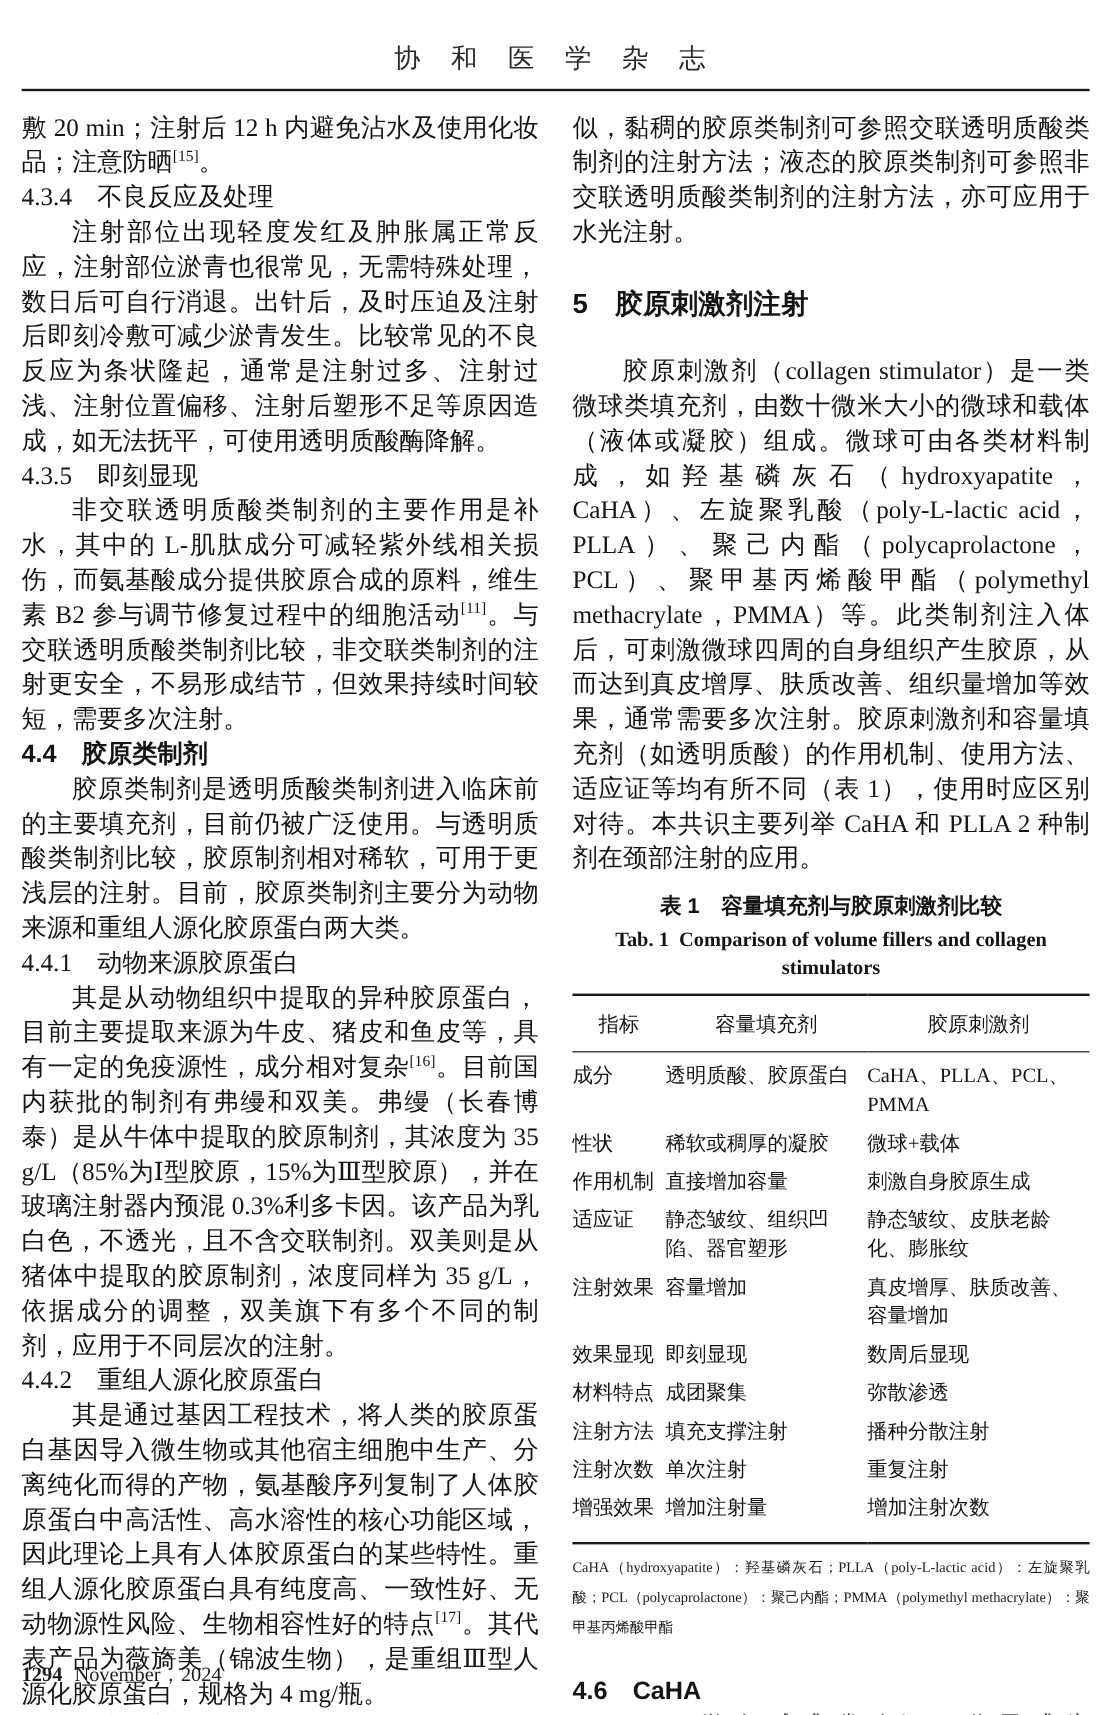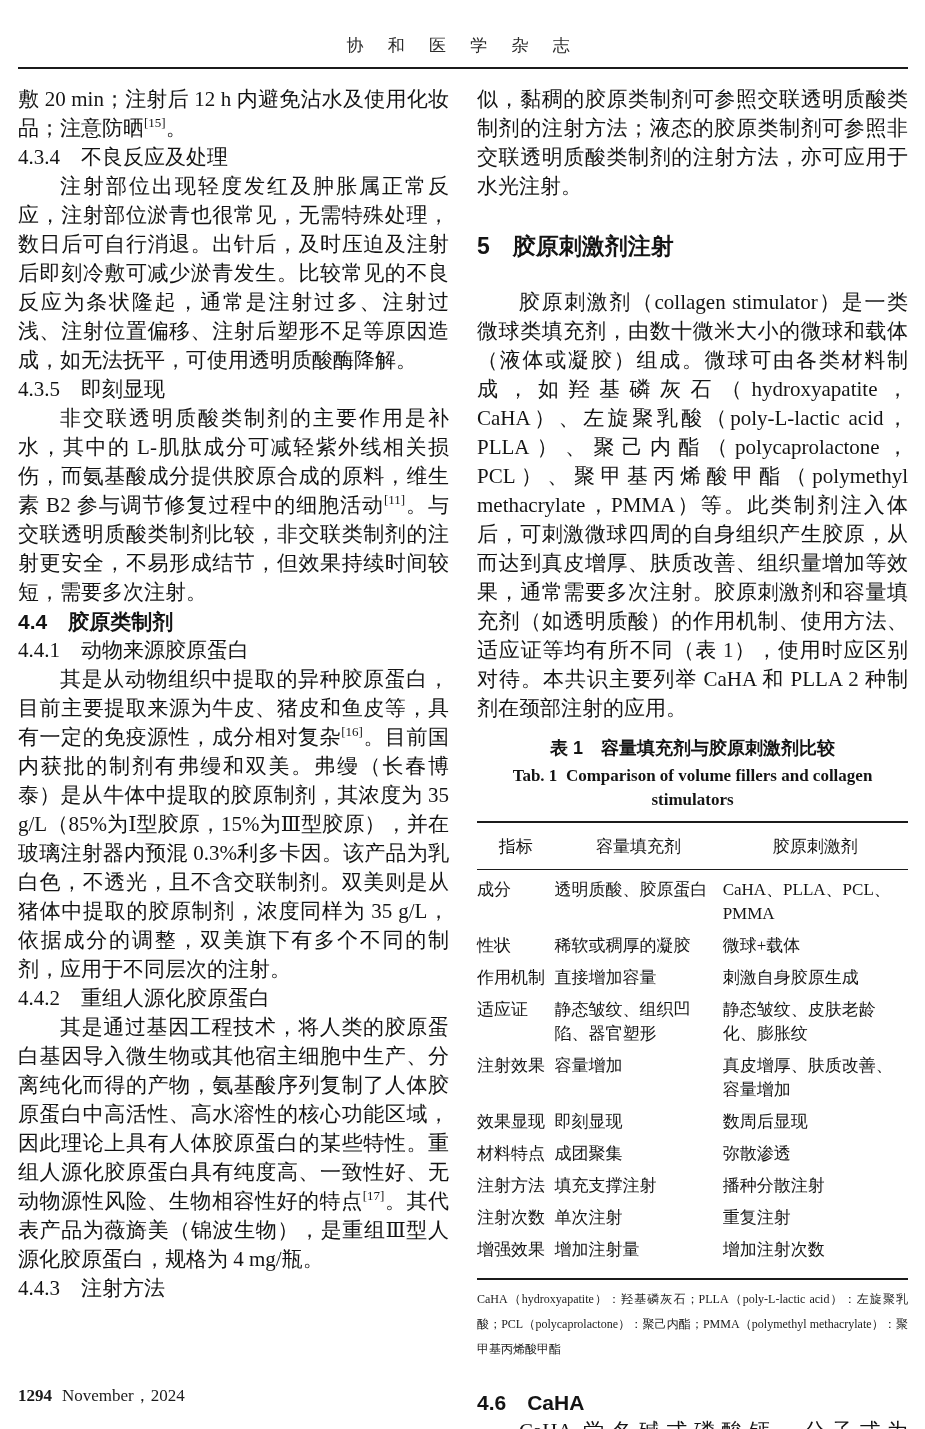--- a/index.html
+++ b/index.html
@@ -7,21 +7,21 @@
   body {
     background:#ffffff;
     color:#141414;
     font-family:"Liberation Serif","DejaVu Serif",serif;
     position:relative;
     overflow:hidden;
   }
   .page { padding:0 17px 0 18px; }
 
   .jheader { padding-top:34px; text-align:center; }
-  .jtitle { font-size:17px; letter-spacing:10px; color:#2a2a2a; }
+  .jtitle { font-size:22px; letter-spacing:10px; color:#2a2a2a; }
   .hrule { border-bottom:2px solid #1b1b1b; margin-top:10px; }
 
   .cols { display:flex; gap:28px; margin-top:16px; }
   .col { width:431px; font-size:21px; line-height:29px; text-align:justify; }
 
   .blk { margin:0; }
   .blk.body { text-indent:2em; }
   .blk.bodycont { text-indent:0; }
   .blk.h3 { text-indent:0; }
   .blk.h2 {
@@ -81,20 +81,21 @@
 
   <div class="cols">
 
     <div class="col">
         <div class="blk bodycont">敷 20 min；注射后 12 h 内避免沾水及使用化妆品；注意防晒<sup>[15]</sup>。</div>
         <div class="blk h3">4.3.4　不良反应及处理</div>
         <div class="blk body">注射部位出现轻度发红及肿胀属正常反应，注射部位淤青也很常见，无需特殊处理，数日后可自行消退。出针后，及时压迫及注射后即刻冷敷可减少淤青发生。比较常见的不良反应为条状隆起，通常是注射过多、注射过浅、注射位置偏移、注射后塑形不足等原因造成，如无法抚平，可使用透明质酸酶降解。</div>
         <div class="blk h3">4.3.5　即刻显现</div>
         <div class="blk body">非交联透明质酸类制剂的主要作用是补水，其中的 L-肌肽成分可减轻紫外线相关损伤，而氨基酸成分提供胶原合成的原料，维生素 B2 参与调节修复过程中的细胞活动<sup>[11]</sup>。与交联透明质酸类制剂比较，非交联类制剂的注射更安全，不易形成结节，但效果持续时间较短，需要多次注射。</div>
         <div class="blk h2">4.4　胶原类制剂</div>
+        <div class="blk body">胶原类制剂是透明质酸类制剂进入临床前的主要填充剂，目前仍被广泛使用。与透明质酸类制剂比较，胶原制剂相对稀软，可用于更浅层的注射。目前，胶原类制剂主要分为动物来源和重组人源化胶原蛋白两大类。</div>
         <div class="blk h3">4.4.1　动物来源胶原蛋白</div>
         <div class="blk body">其是从动物组织中提取的异种胶原蛋白，目前主要提取来源为牛皮、猪皮和鱼皮等，具有一定的免疫源性，成分相对复杂<sup>[16]</sup>。目前国内获批的制剂有弗缦和双美。弗缦（长春博泰）是从牛体中提取的胶原制剂，其浓度为 35 g/L（85%为Ⅰ型胶原，15%为Ⅲ型胶原），并在玻璃注射器内预混 0.3%利多卡因。该产品为乳白色，不透光，且不含交联制剂。双美则是从猪体中提取的胶原制剂，浓度同样为 35 g/L，依据成分的调整，双美旗下有多个不同的制剂，应用于不同层次的注射。</div>
         <div class="blk h3">4.4.2　重组人源化胶原蛋白</div>
         <div class="blk body">其是通过基因工程技术，将人类的胶原蛋白基因导入微生物或其他宿主细胞中生产、分离纯化而得的产物，氨基酸序列复制了人体胶原蛋白中高活性、高水溶性的核心功能区域，因此理论上具有人体胶原蛋白的某些特性。重组人源化胶原蛋白具有纯度高、一致性好、无动物源性风险、生物相容性好的特点<sup>[17]</sup>。其代表产品为薇旖美（锦波生物），是重组Ⅲ型人源化胶原蛋白，规格为 4 mg/瓶。</div>
         <div class="blk h3">4.4.3　注射方法</div>
       </div>
 
     <div class="col">
       <div>
           <div class="blk bodycont">似，黏稠的胶原类制剂可参照交联透明质酸类制剂的注射方法；液态的胶原类制剂可参照非交联透明质酸类制剂的注射方法，亦可应用于水光注射。</div>

